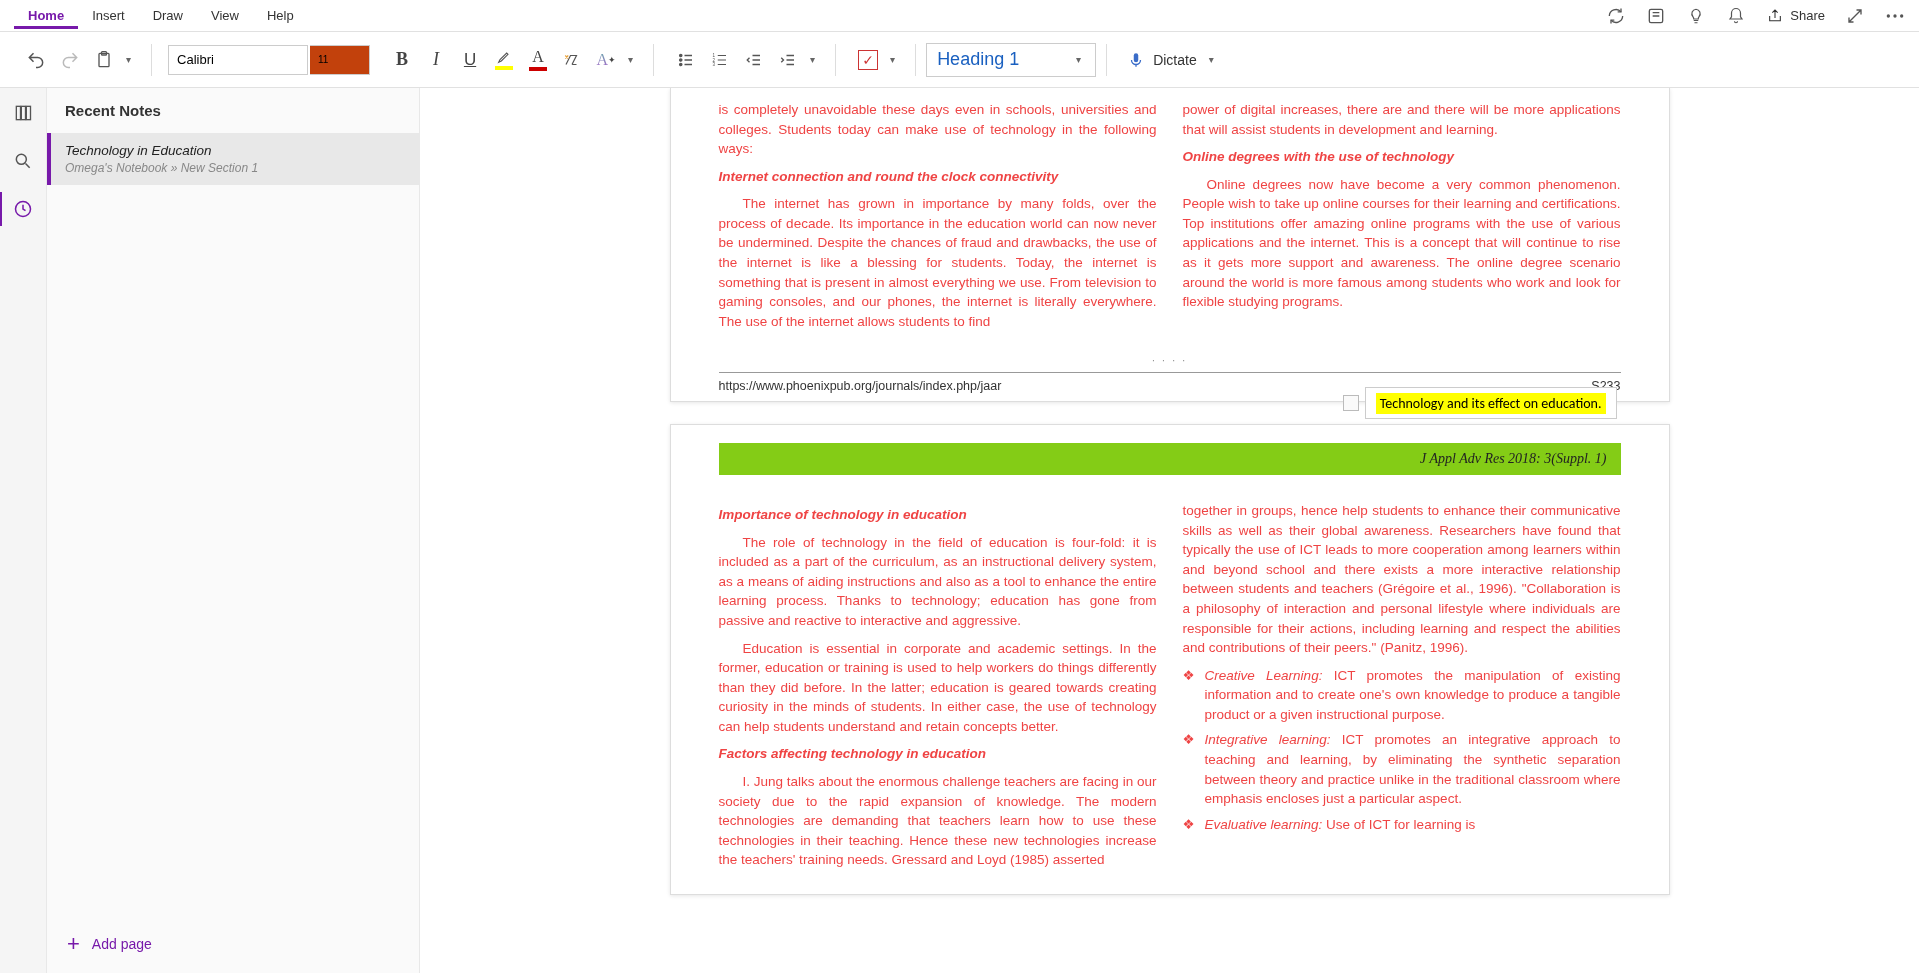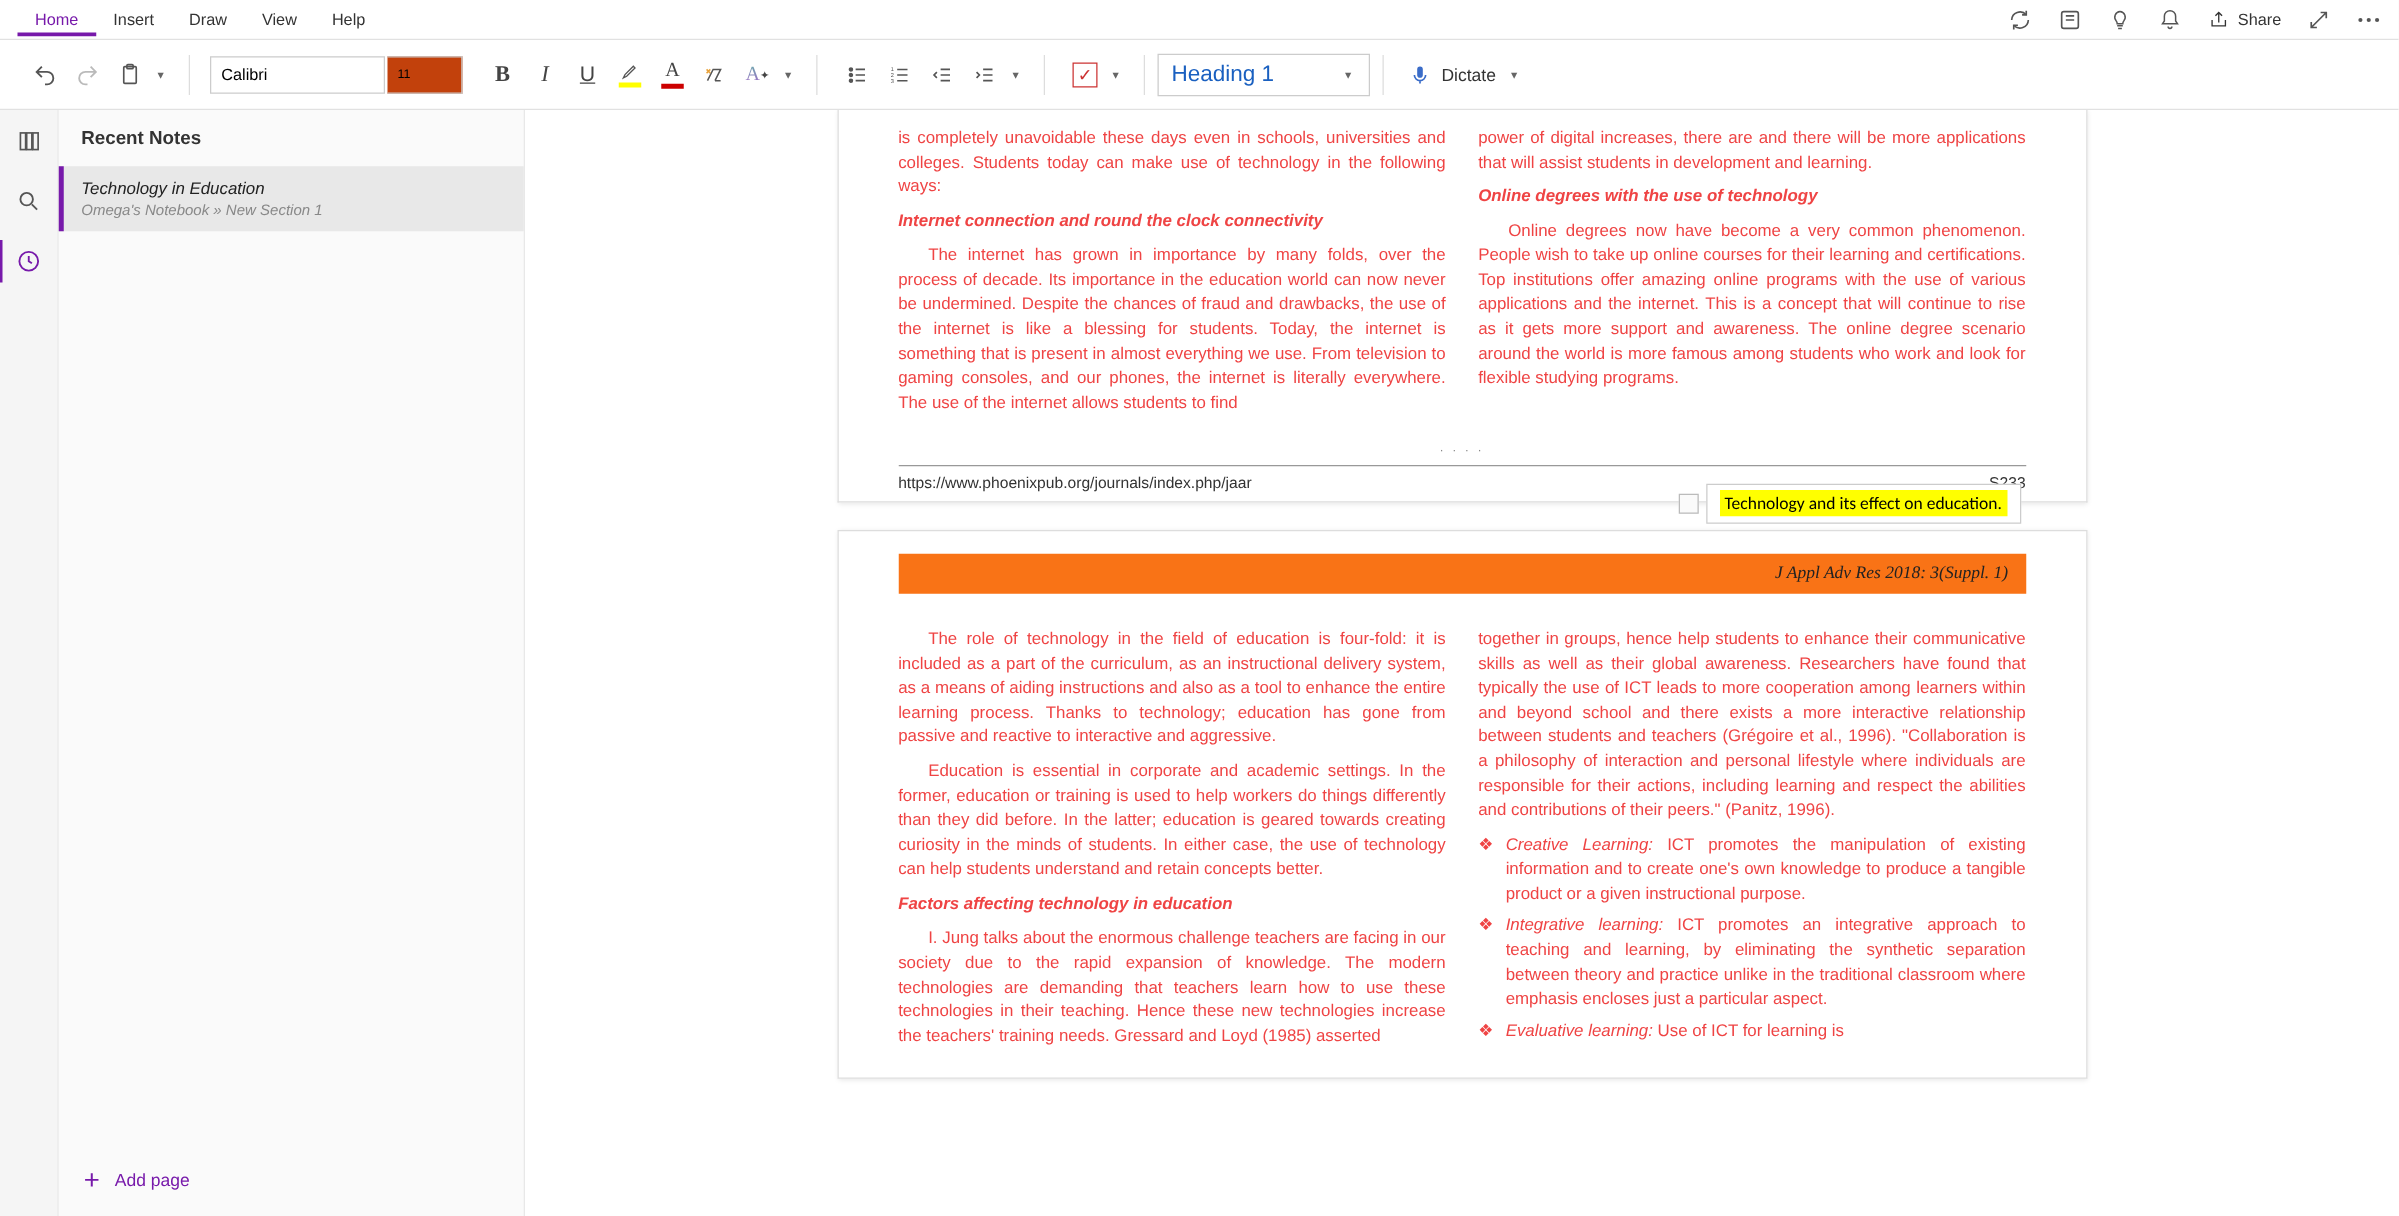--- a/index.html
+++ b/index.html
@@ -1,21 +1,21 @@
 <!DOCTYPE html>
 <html><head>
 <meta charset="utf-8">
 <style>
 * { margin: 0; padding: 0; box-sizing: border-box; font-family: "Segoe UI", sans-serif; }
 body { width: 1919px; height: 973px; background: #f5f5f5; overflow: hidden; }
 
 
 .ribbon-tabs { height: 32px; background: #fff; display: flex; align-items: center; padding: 0 14px; border-bottom: 1px solid #e1e1e1; position: relative; }
 .ribbon-tab { padding: 6px 14px; font-size: 13px; color: #333; cursor: pointer; }
-.ribbon-tab.active { color: #7719aa; border-bottom: 3px solid #7719aa; padding-bottom: 3px; font-weight:400;}
+.ribbon-tab.active { color: #7719aa; border-bottom: 3px solid #7719aa; padding-bottom: 3px; font-weight:700;}
 .ribbon-right { position: absolute; right: 14px; display: flex; align-items: center; gap: 20px; }
 .ribbon-right .icon-btn { width: 20px; height: 20px; display:flex; align-items:center; justify-content:center; color:#555; cursor:pointer;}
 .share-btn { display:flex; align-items:center; gap:6px; font-size:13px; color:#333; cursor:pointer;}
 
 
 .toolbar { height: 56px; background:#fff; display:flex; align-items:center; padding:0 14px; gap:4px; border-bottom:1px solid #e1e1e1;}
 .tool-group { display:flex; align-items:center; gap:2px; padding:0 6px;}
 .divider { width:1px; height:32px; background:#ddd; margin:0 6px;}
 .tool-btn { min-width:32px; height:32px; display:flex; align-items:center; justify-content:center; color:#444; cursor:pointer; border-radius:4px;}
 .font-name { width:140px; height:30px; border:1px solid #ccc; padding:0 8px; font-size:13px; display:flex; align-items:center; background:#fff;}
@@ -47,21 +47,21 @@
 
 .doc-page{ background:#fff; border:1px solid #ddd; box-shadow:0 1px 4px rgba(0,0,0,.1); margin-top:0; position:relative;}
 .doc-page.first{border-top:none;}
 .doc-cols{display:flex; gap:26px; padding:12px 48px 16px; font-family:"Times New Roman",serif; font-size:13.5px; line-height:1.45; color:#ef4444; text-align:justify;}
 .doc-col{flex:1;}
 .doc-col p{margin-bottom:8px;}
 .doc-col .indent{text-indent:24px;}
 .doc-col em, .ital{font-style:italic;}
 .sec-title{font-weight:bold; font-style:italic; margin:4px 0 6px;}
 .footer-line{border-top:1px solid #999; margin:6px 48px 8px; padding-top:6px; display:flex; justify-content:space-between; font-family:"Times New Roman",serif; font-size:12.5px; color:#333;gap:12px;}
-.header-band{background:#f97316; margin:18px 48px 14px; padding:8px 14px; text-align:right; font-family:"Times New Roman",serif; font-style:italic; font-size:14px; color:#222;}
+.header-band{background:#84cc16; margin:18px 48px 14px; padding:8px 14px; text-align:right; font-family:"Times New Roman",serif; font-style:italic; font-size:14px; color:#222;}
 .bullet-row{display:flex; gap:8px; margin-bottom:6px;}
 .bullet-sym{flex:0 0 14px;}
 .bullet-txt{flex:1;}
 
 .note-callout{ position:absolute; right:52px; bottom:-2px; transform:translateY(50%);}
 .note-callout .box{background:#fff; border:1px solid #ccc; padding:6px 10px;}
 .note-callout .hl{background:#ffff00; padding:2px 4px; font-family:Calibri,sans-serif; font-size:14px;}
 .note-handle{position:absolute; left:-22px; top:8px; width:16px;height:16px;border:1px solid #bbb;background:#fafafa;}
 
 .page-gap{height:22px;}
@@ -291,20 +291,21 @@
           <div class="box"><span class="hl">Technology and its effect on education.</span></div>
         </div>
       </div>
 
       <div class="page-gap"></div>
 
       <div class="doc-page">
         <div class="header-band">J Appl Adv Res 2018: 3(Suppl. 1)</div>
         <div class="doc-cols">
           <div class="doc-col">
+            <p class="sec-title">Importance of technology in education</p>
             <p class="indent">The role of technology in the field of education is four-fold: it is included as a part of the curriculum, as an instructional delivery system, as a means of aiding instructions and also as a tool to enhance the entire learning process. Thanks to technology; education has gone from passive and reactive to interactive and aggressive.</p>
             <p class="indent">Education is essential in corporate and academic settings. In the former, education or training is used to help workers do things differently than they did before. In the latter; education is geared towards creating curiosity in the minds of students. In either case, the use of technology can help students understand and retain concepts better.</p>
             <p class="sec-title">Factors affecting technology in education</p>
             <p class="indent">I. Jung talks about the enormous challenge teachers are facing in our society due to the rapid expansion of knowledge. The modern technologies are demanding that teachers learn how to use these technologies in their teaching. Hence these new technologies increase the teachers' training needs. Gressard and Loyd (1985) asserted</p>
           </div>
           <div class="doc-col">
             <p>together in groups, hence help students to enhance their communicative skills as well as their global awareness. Researchers have found that typically the use of ICT leads to more cooperation among learners within and beyond school and there exists a more interactive relationship between students and teachers (Grégoire et al., 1996). "Collaboration is a philosophy of interaction and personal lifestyle where individuals are responsible for their actions, including learning and respect the abilities and contributions of their peers." (Panitz, 1996).</p>
             <div class="bullet-row">
               <div class="bullet-sym">❖</div>
               <div class="bullet-txt"><span class="ital">Creative Learning:</span> <span>ICT promotes the manipulation of existing information and to create one's own knowledge to produce a tangible product or a given instructional purpose.</span></div>

